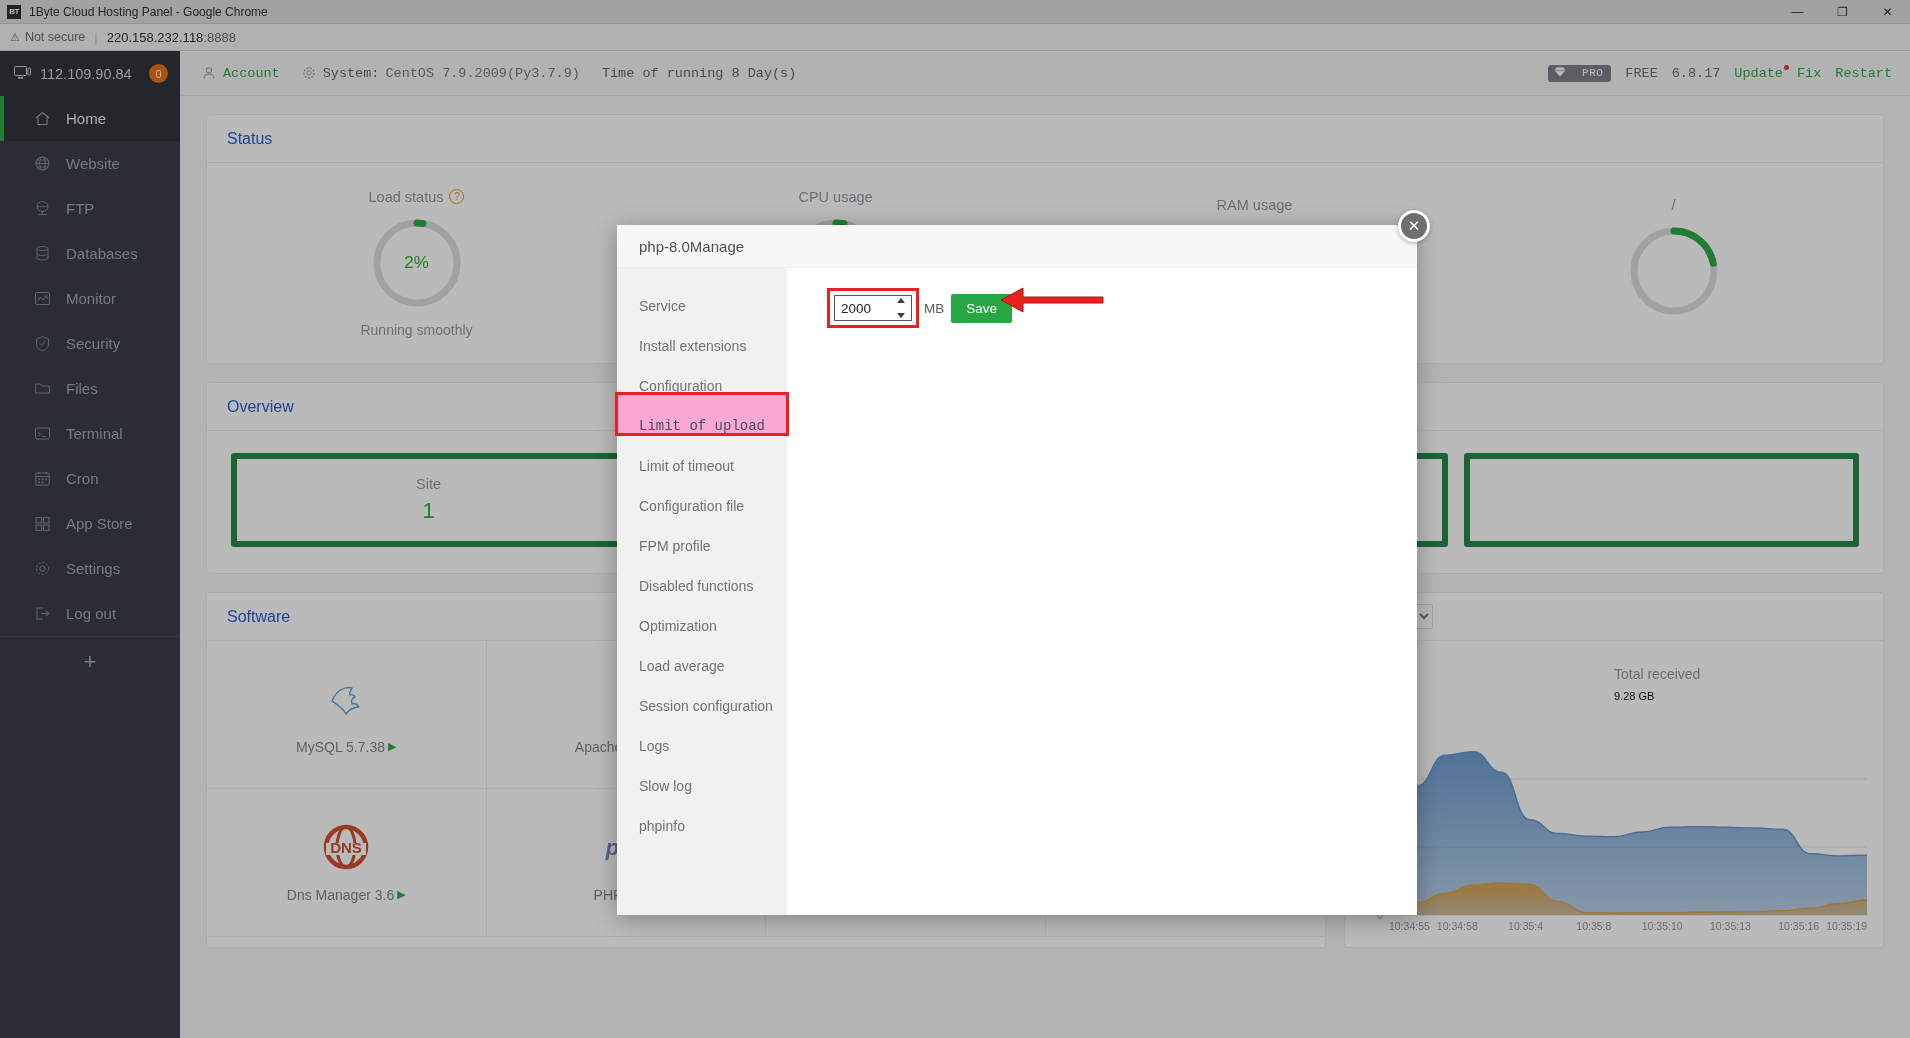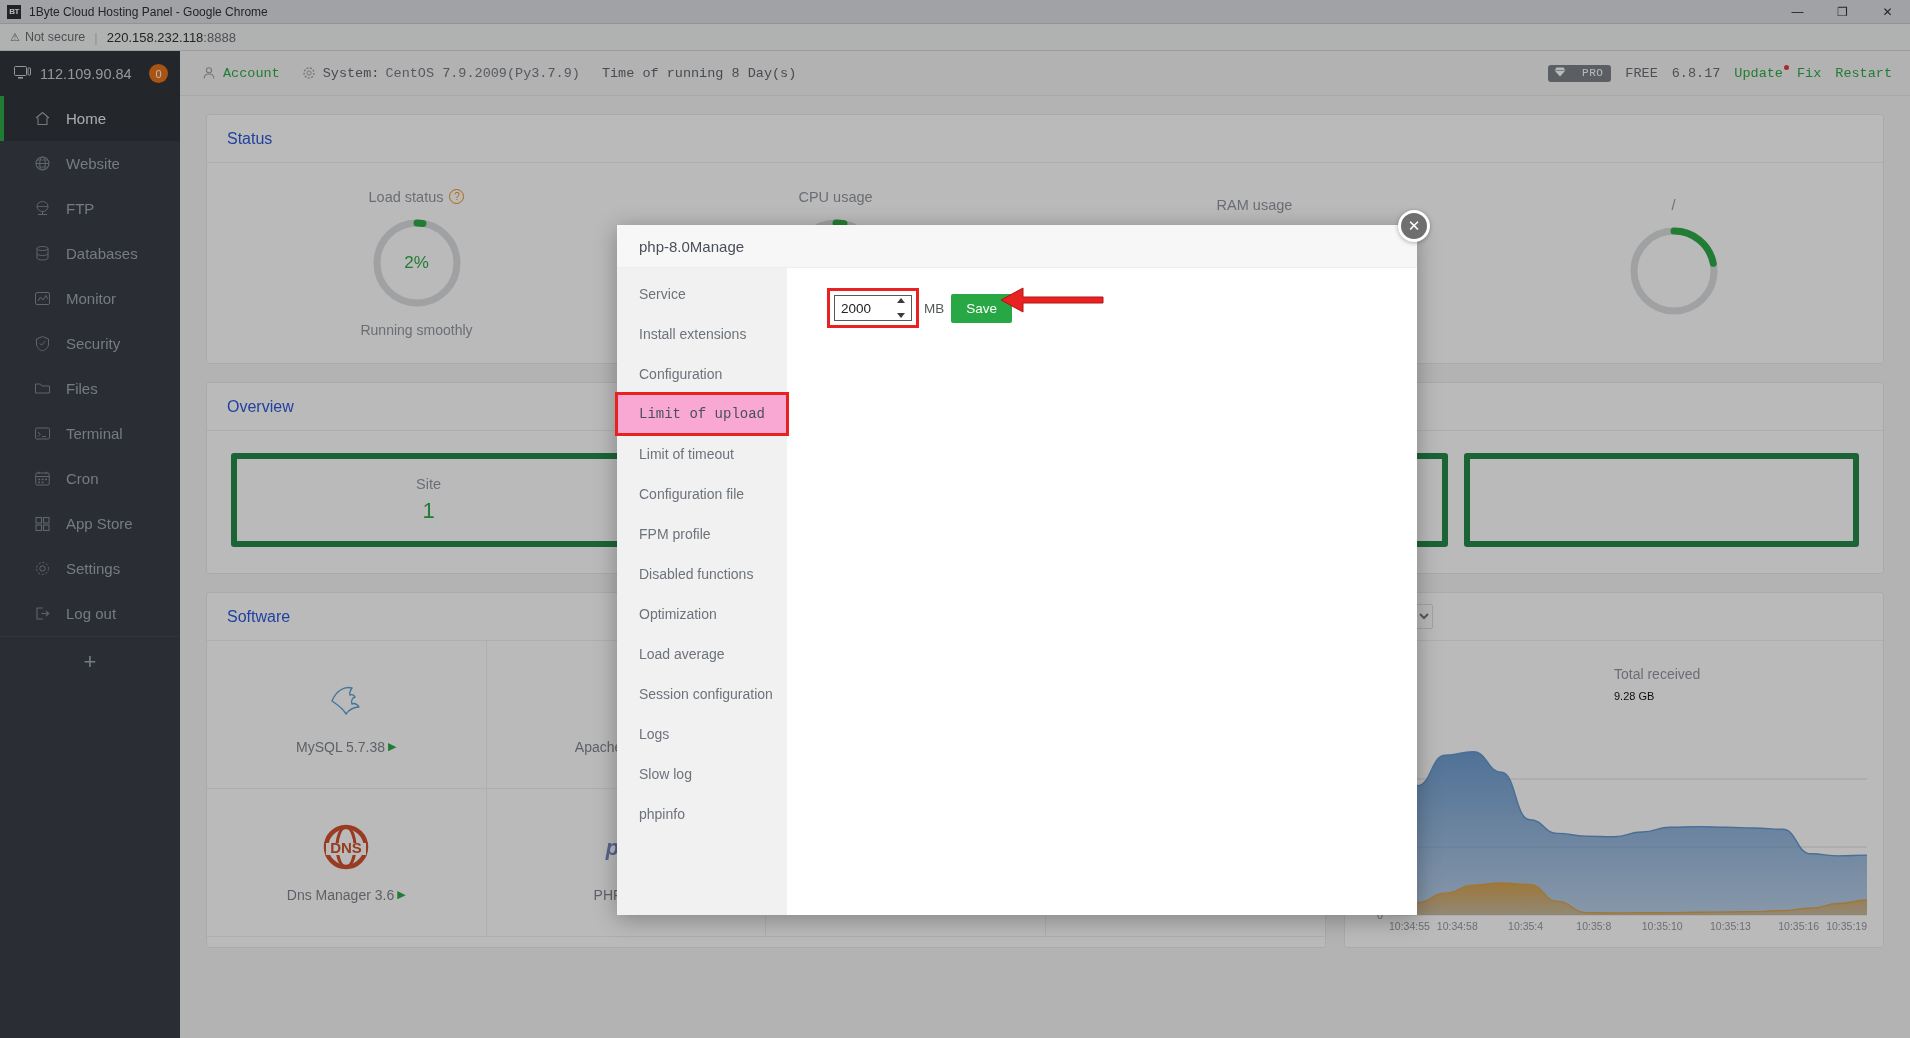--- a/index.html
+++ b/index.html
@@ -126,21 +126,21 @@
   
   #overlay { position:absolute; left:0; top:0; width:1910px; height:1038px; background:rgba(40,40,40,.32); z-index:50; }
   #modal {
     position:absolute; left:617px; top:225px; width:800px; height:690px; background:#fff;
     box-shadow:0 4px 22px rgba(0,0,0,.30); z-index:60; display:flex; flex-direction:column;
   }
   #modal .mhead { height:43px; display:flex; align-items:center; padding-left:22px;
                   font-size:15px; color:#4a5058; background:#f7f7f8; border-bottom:1px solid #eeeef0; }
   #modal .mbody { flex:1; display:flex; }
   #modal .mnav { width:170px; background:#f1f1f2; padding-top:6px; }
-  .mnavitem { height:40px; display:flex; align-items:center; padding-left:22px; font-size:14px;
+  .mnavitem { height:40px; display:flex; align-items:flex-end; padding-left:22px; font-size:14px;
               color:#6d737a; cursor:pointer; position:relative; }
   .mnavitem.active { background:#fff; color:#4a5058; }
   .mnavitem.hl { outline:3px solid #e82121; outline-offset:-1px; z-index:3; background:#f9a8d4;font-family:Liberation Mono, monospace; }
   #modal .mmain { flex:1; background:#fff; padding:20px 24px;margin-left:16px; }
   .uploadrow { display:flex; align-items:center; gap:0; }
   .numwrap { position:relative; padding:4px; border:3px solid #e82121; background:#fff; }
   .numwrap input {
     width:78px; height:26px; border:1px solid #595959; font-size:13.5px; color:#222; padding:0 18px 0 6px;
     font-family:"Liberation Sans",sans-serif; outline:none;
   }

